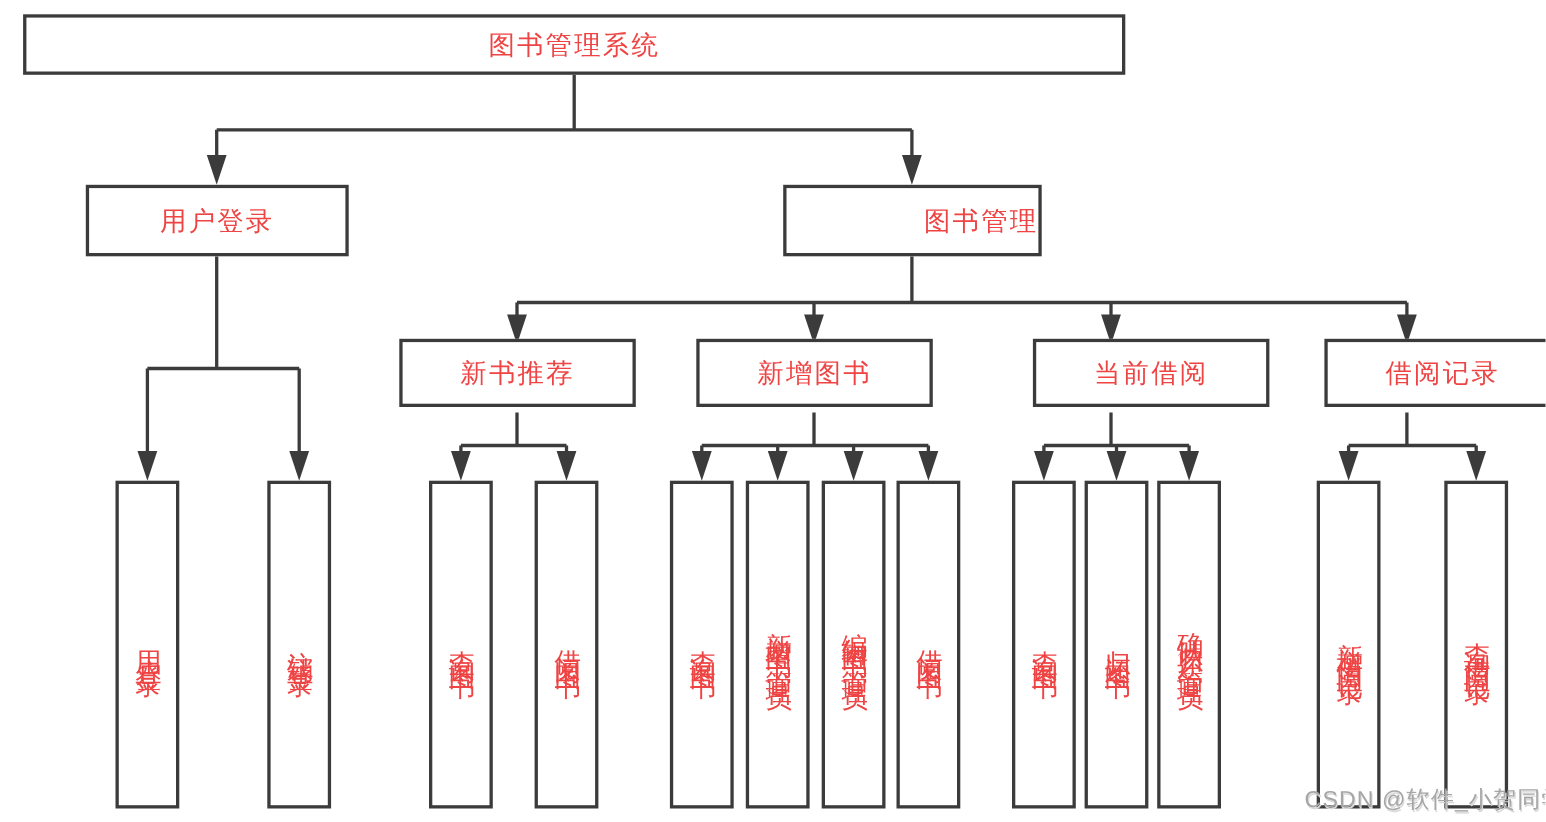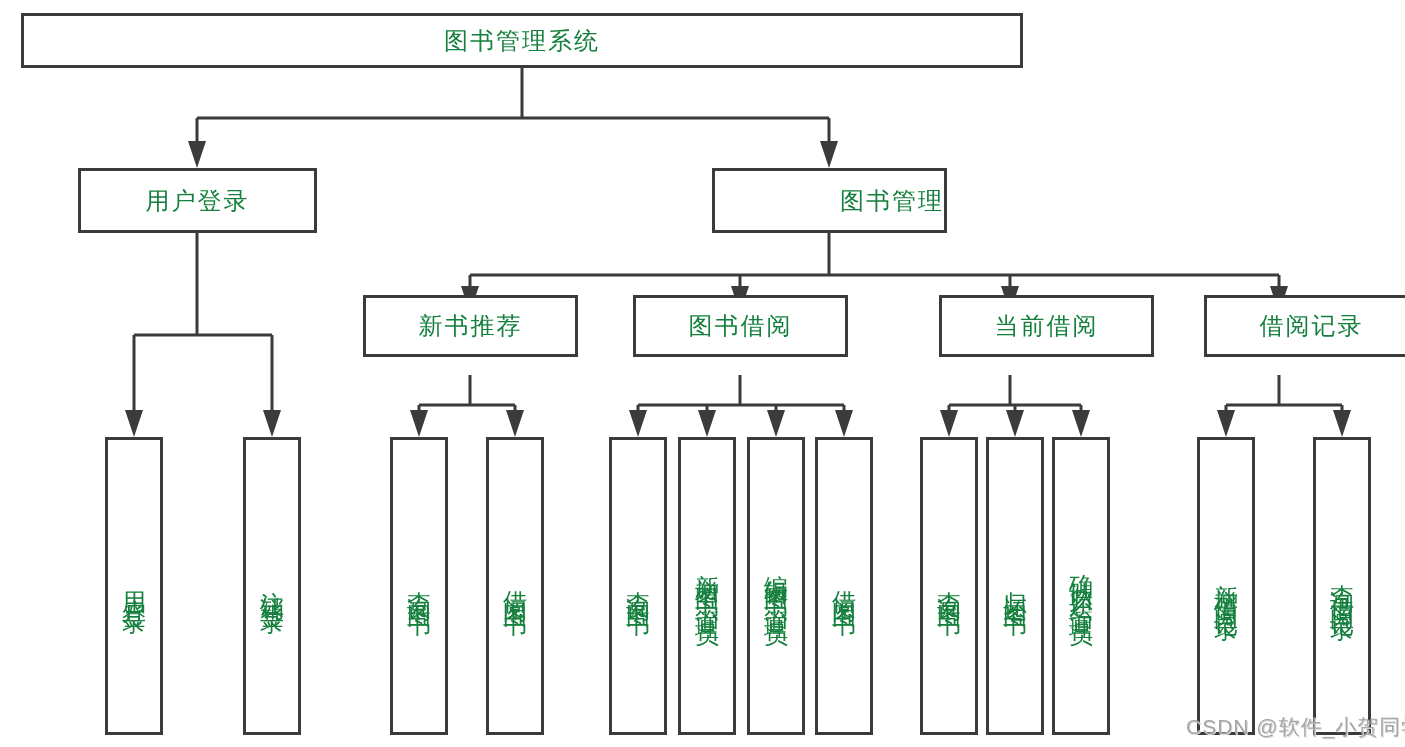--- a/index.html
+++ b/index.html
@@ -25,21 +25,21 @@
     z-index: 1;
   }
   .node {
     position: absolute;
     box-sizing: border-box;
     background: #ffffff;
     border: 3px solid #3b3b3b;
     display: flex;
     align-items: center;
     justify-content: center;
-    color: #15803d;
+    color: #ef4444;
     font-size: 24px;
     letter-spacing: 2px;
     z-index: 2;
     white-space: nowrap;
   }
   .node.leaf {
     letter-spacing: 0;
   }
   .leaf .vtext {
     writing-mode: vertical-lr;
@@ -47,21 +47,21 @@
     letter-spacing: 7px;
     line-height: 1;
     white-space: nowrap;
   }
   
   .n-root  { left: 21px;   top: 13px;  width: 1002px; height: 55px; }
   
   .n-login { left: 78px;   top: 168px; width: 239px;  height: 65px; }
   .n-mgmt  { left: 712px;  top: 168px; width: 235px;  height: 65px; justify-content: flex-end; }
   
-  .n-l3    { top: 295px; width: 215px; height: 62px; text-align: center; }
+  .n-l3    { top: 308px; width: 215px; height: 62px; text-align: center; }
   .n-rec   { left: 363px; }
   .n-bor   { left: 633px; }
   .n-cur   { left: 903px; margin-left: 36px; }
   .n-his   { left: 1172px; margin-left: 32px; }
   
   .leaf    { top: 437px; width: 58px; height: 298px; }
   .lf-1  { left: 105px; }
   .lf-2  { left: 243px; }
   .lf-3  { left: 390px; }
   .lf-4  { left: 486px; }
@@ -132,21 +132,21 @@
     <span>用户登录</span>
   </div>
   <div class="node n-mgmt">
     <span>图书管理</span>
   </div>
 
   <div class="node n-l3 n-rec">
     <span>新书推荐</span>
   </div>
   <div class="node n-l3 n-bor">
-    <span>图书借阅</span>
+    <span>新增图书</span>
   </div>
   <div class="node n-l3 n-cur">
     <span>当前借阅</span>
   </div>
   <div class="node n-l3 n-his">
     <span>借阅记录</span>
   </div>
 
   <div class="node leaf lf-1">
     <span class="vtext">用户登录</span>

